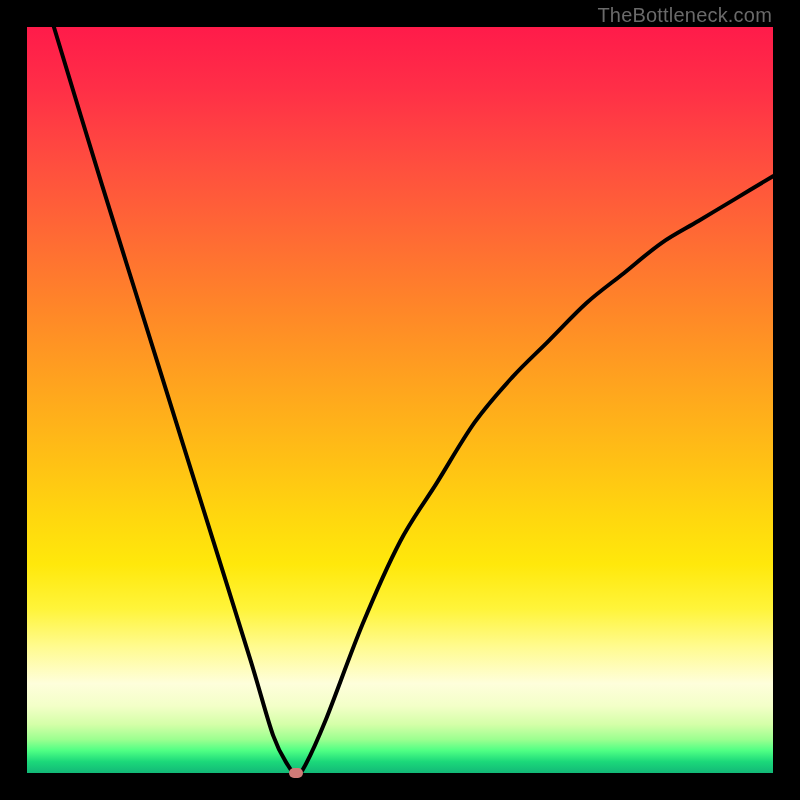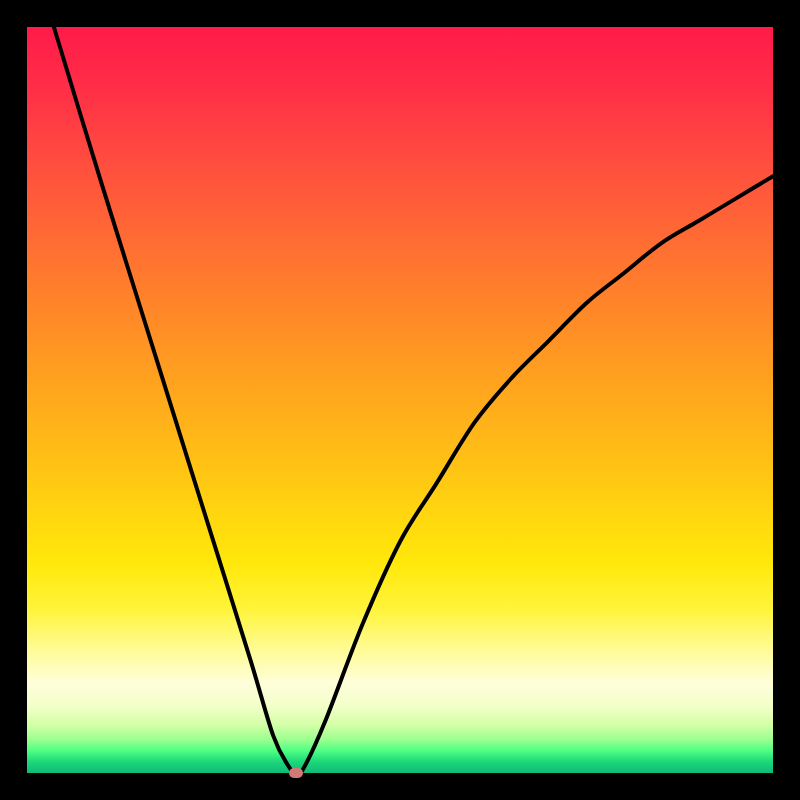--- a/index.html
+++ b/index.html
@@ -74,20 +74,21 @@
     transform: translate(-50%, -50%);
   }
 </style>
 </head>
 <body>
 
 <div class="canvas">
 
   <div class="plot-area"></div>
 
+  <div class="attribution">TheBottleneck.com</div>
 
   <svg class="curve" viewBox="0 0 800 800">
     <path fill="none" stroke="#000" stroke-width="4" stroke-linecap="round" d="M 53.9 27.0 C 61.8 53.1 87.4 137.7 101.6 183.7 C 115.8 229.7 126.5 263.2 138.9 303.0 C 151.3 342.8 163.8 382.6 176.2 422.4 C 188.6 462.2 201.1 502.0 213.5 541.7 C 225.9 581.5 240.9 628.8 250.8 661.1 C 260.7 693.4 267.0 718.3 273.2 735.7 C 279.4 753.1 284.4 759.3 288.1 765.5 C 291.8 771.8 293.1 772.4 295.6 773.0 C 298.0 773.6 298.0 778.0 303.0 769.3 C 308.0 760.6 315.5 745.0 325.4 720.8 C 335.3 696.5 350.3 653.6 362.7 623.8 C 375.1 594.0 387.6 565.4 400.0 541.7 C 412.4 518.1 424.9 502.0 437.3 482.1 C 449.7 462.2 462.2 439.8 474.6 422.4 C 487.0 405.0 499.5 391.3 511.9 377.6 C 524.3 363.9 536.8 352.8 549.2 340.3 C 561.6 327.9 574.1 314.2 586.5 303.0 C 598.9 291.8 611.4 283.1 623.8 273.2 C 636.2 263.2 648.7 252.0 661.1 243.3 C 673.5 234.6 686.0 228.4 698.4 221.0 C 710.8 213.5 723.3 206.0 735.7 198.6 C 748.1 191.1 766.8 179.9 773.0 176.2 " id="curve-path"></path>
   </svg>
 
   <div class="marker" id="min-marker" style="left: 295.56px; top: 773px;"></div>
 
 </div>
 
 </body></html>

